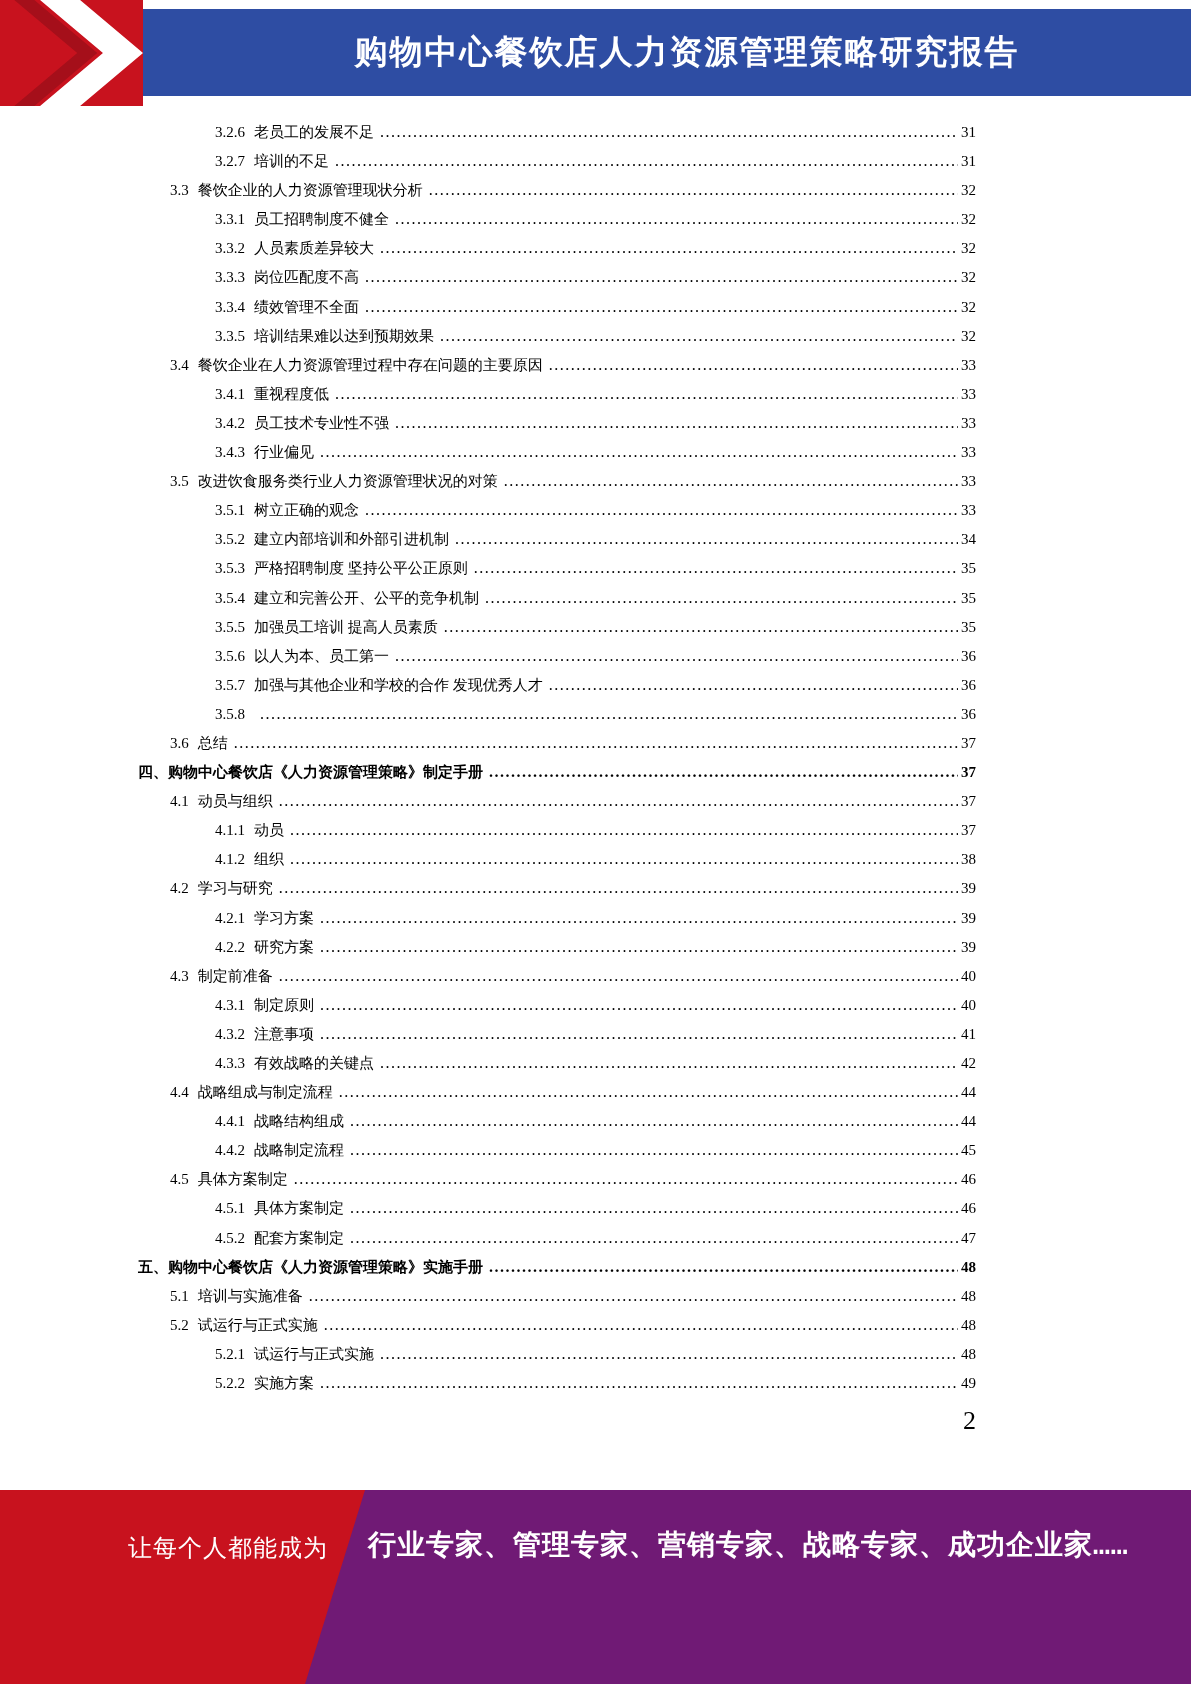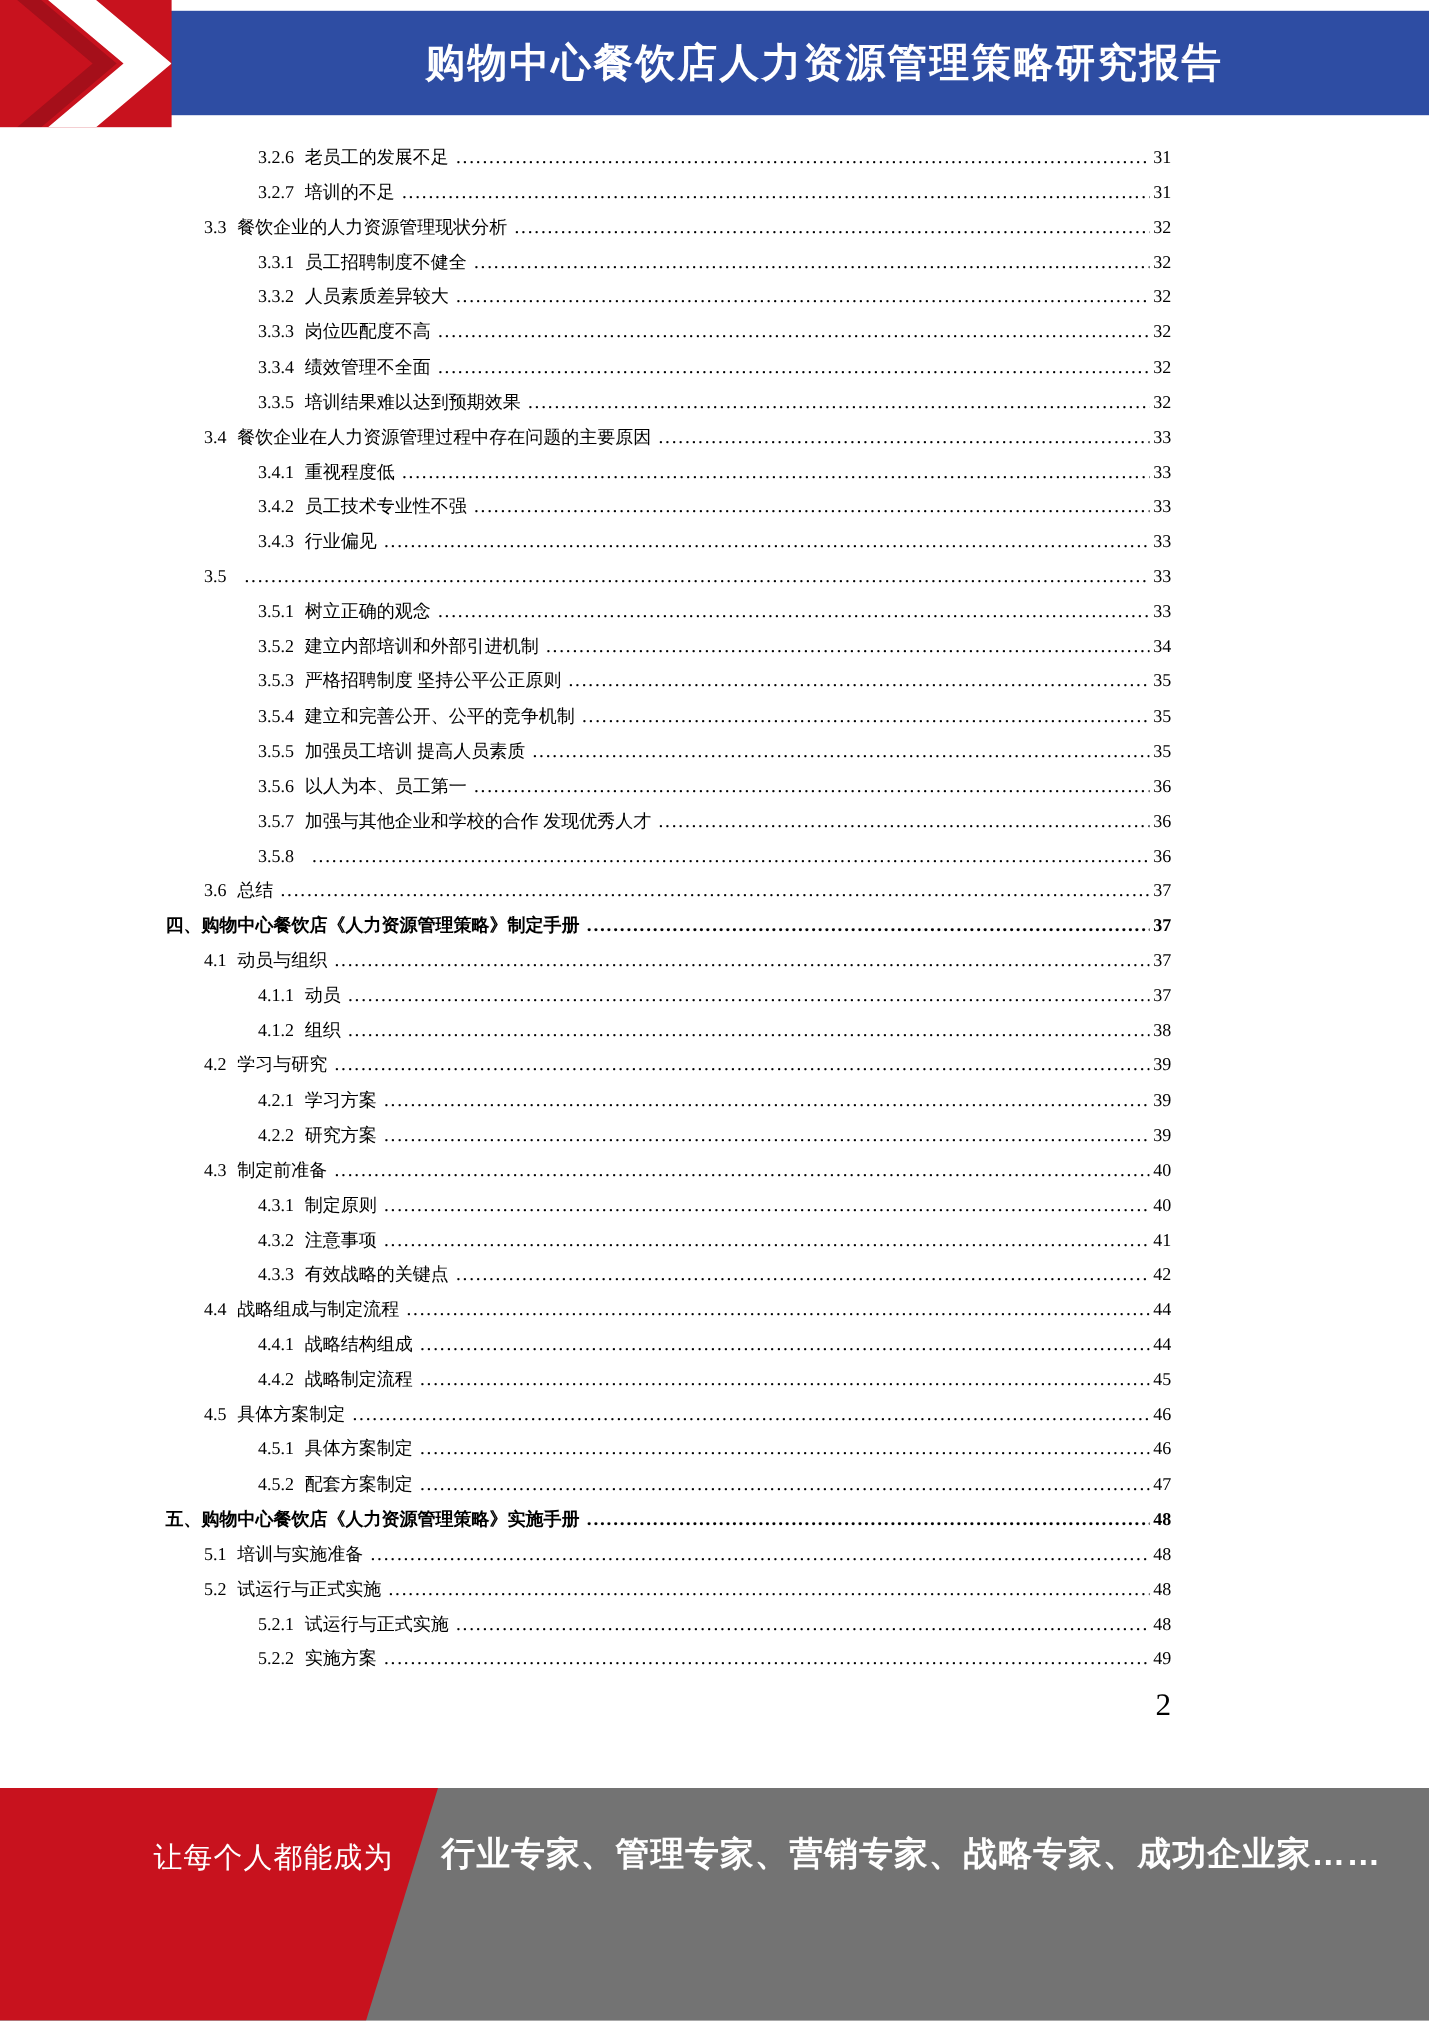--- a/index.html
+++ b/index.html
@@ -88,42 +88,42 @@
     width: 838px;
     text-align: right;
     font-size: 26px;
   }
 
   
   .footer {
     position: absolute;
     left: 0; top: 1490px;
     width: 1191px; height: 194px;
-    background: #737373;
+    background: #701a75;
   }
   .footer-red {
     position: absolute; inset: 0;
     background: #c8121e;
     clip-path: polygon(0 0, 365px 0, 305px 194px, 0 194px);
   }
   .footer-left-text {
     position: absolute;
     left: 128px; top: 42px;
     color: #ffffff;
     font-size: 24px;
     font-family: "Liberation Sans", sans-serif;
     letter-spacing: 1px;
   }
   .footer-right-text {
     position: absolute;
     left: 368px; top: 36px;
     color: #ffffff;
     font-size: 28px;
     font-weight: bold;
-    font-family: Liberation Sans, sans-serif;
+    font-family: Liberation Mono, monospace;
     letter-spacing: 1px;
   }
 </style>
 </head>
 <body>
 
 <div class="header">
   <div class="header-bar"></div>
   <div class="arrow-block">
     <div class="arrow-chevron-white"></div>
@@ -213,20 +213,21 @@
 
     <div class="toc-row level-3">
       <span class="num">3.4.3</span>
       <span class="title">行业偏见</span>
       <span class="dots"></span>
       <span class="pg">33</span>
     </div>
 
     <div class="toc-row level-2">
       <span class="num">3.5</span>
+      <span class="title">改进饮食服务类行业人力资源管理状况的对策</span>
       <span class="dots"></span>
       <span class="pg">33</span>
     </div>
 
     <div class="toc-row level-3">
       <span class="num">3.5.1</span>
       <span class="title">树立正确的观念</span>
       <span class="dots"></span>
       <span class="pg">33</span>
     </div>

